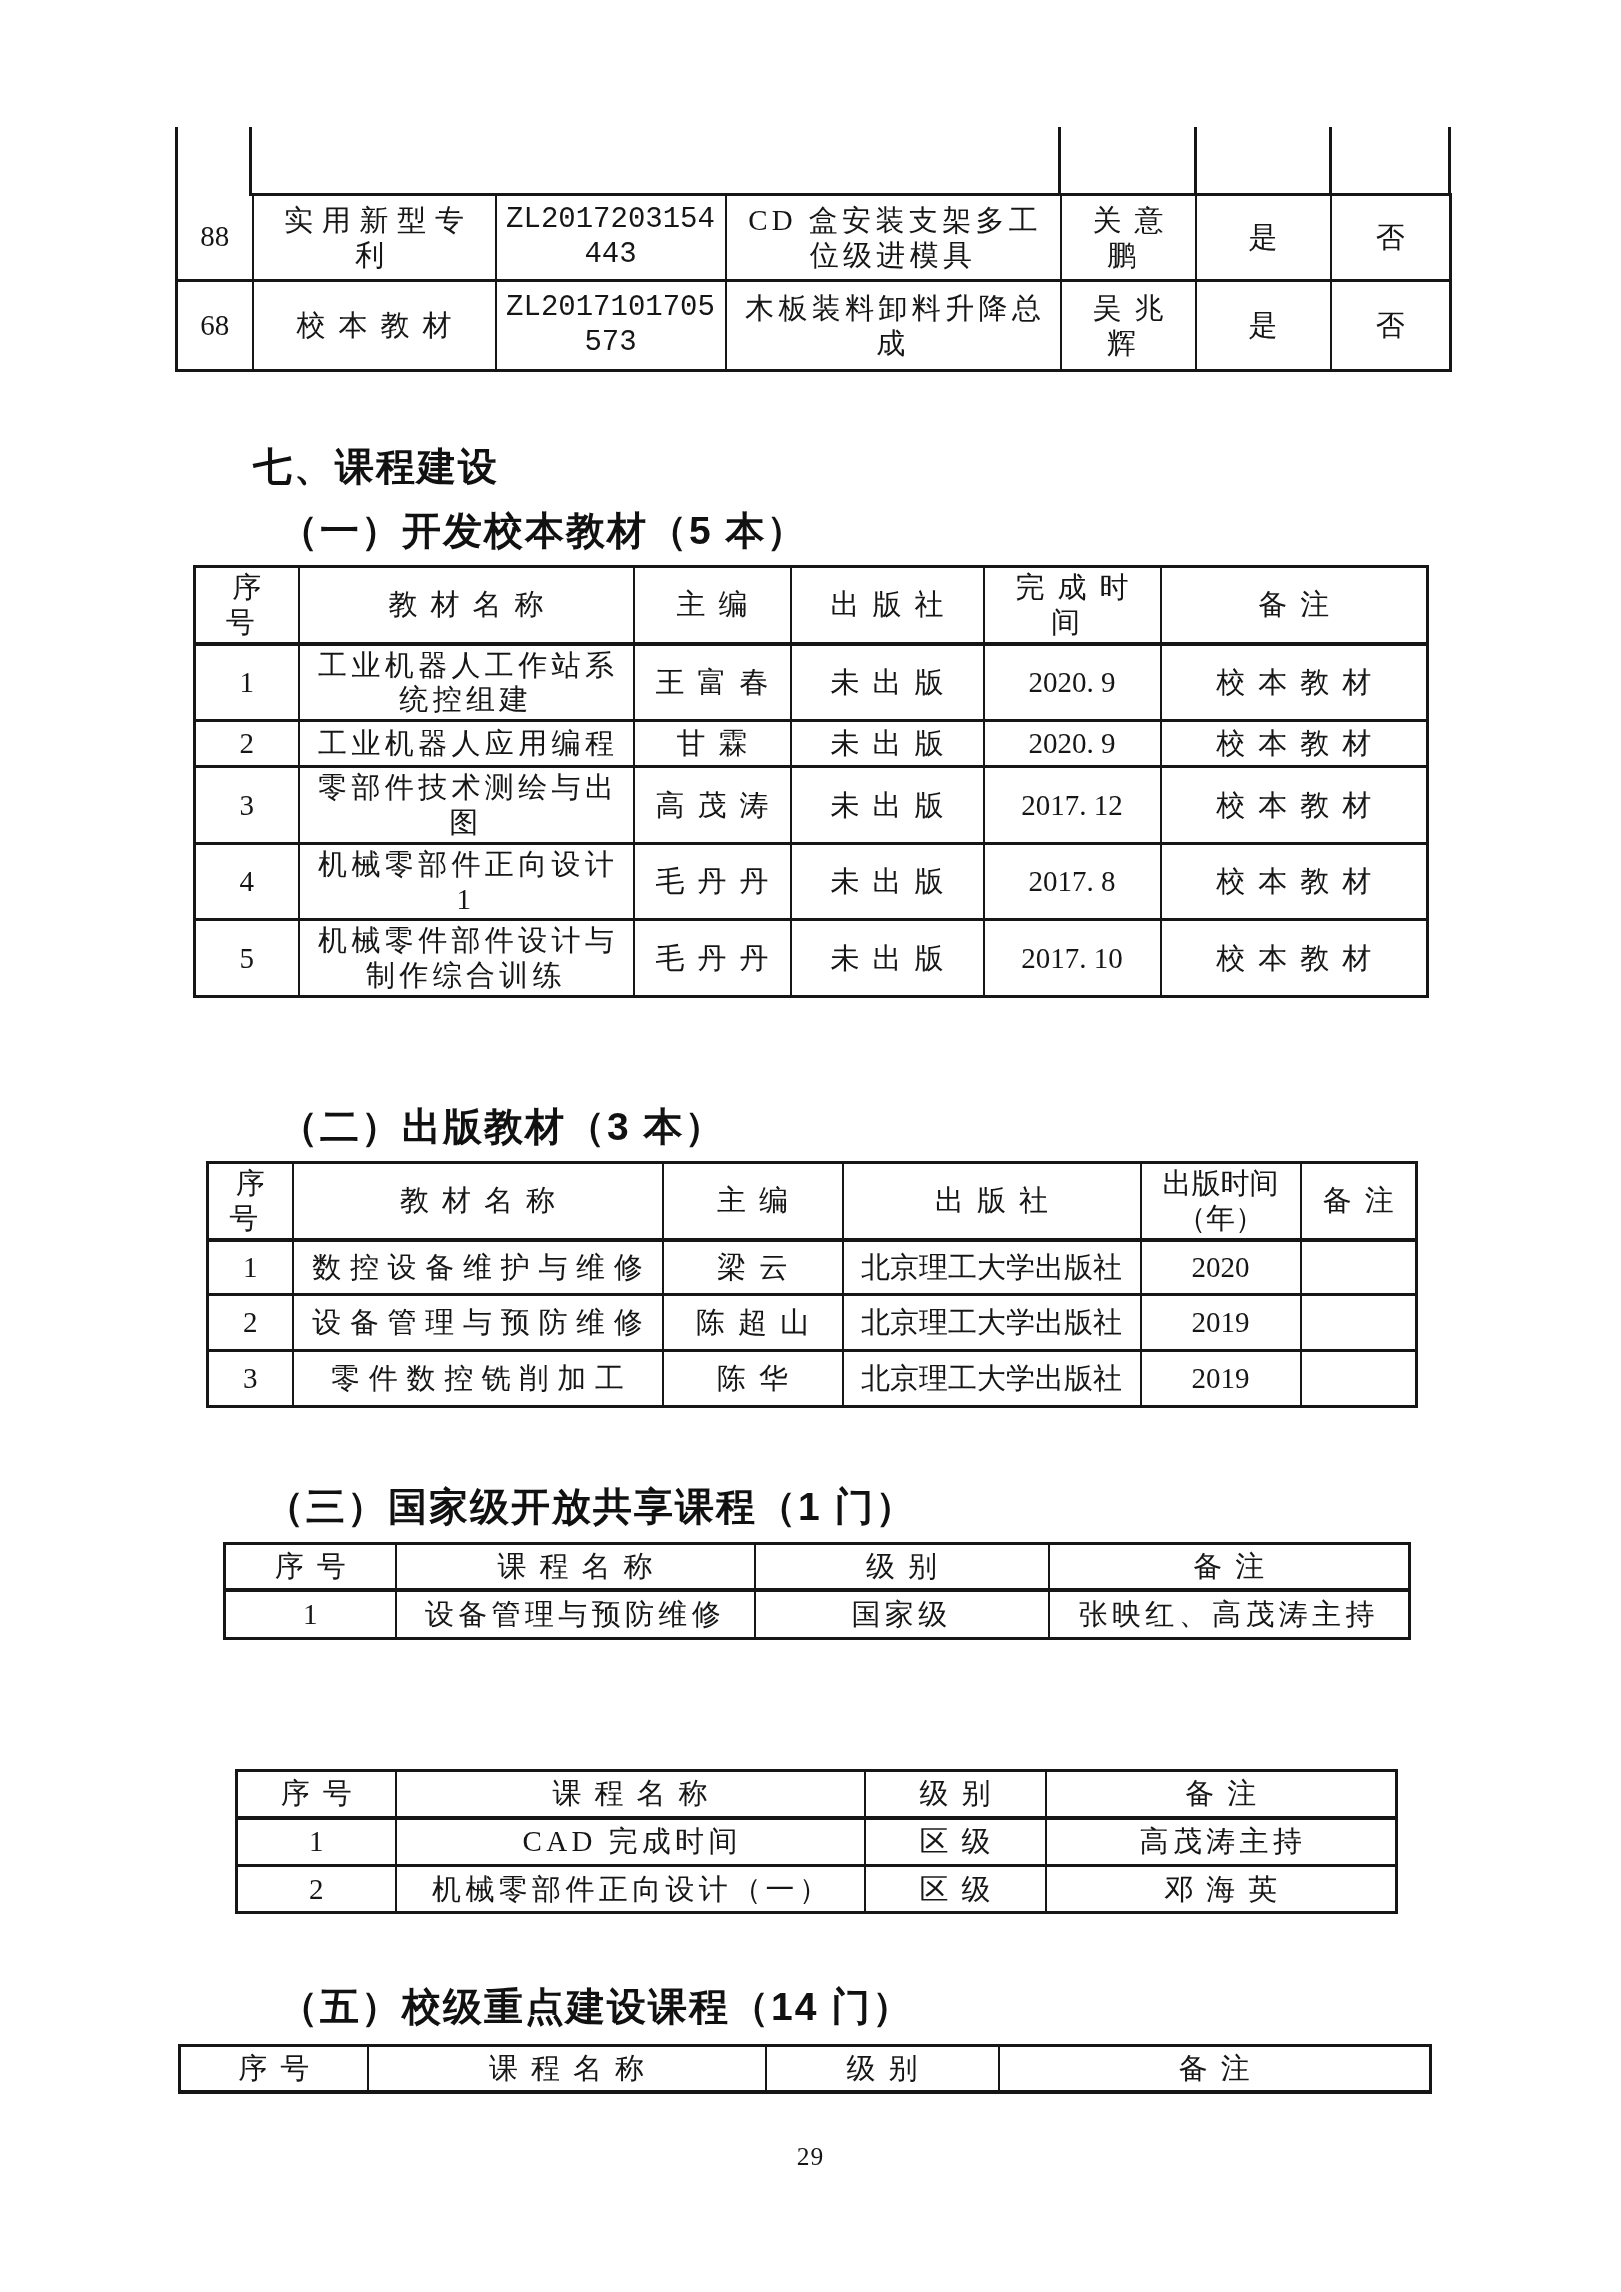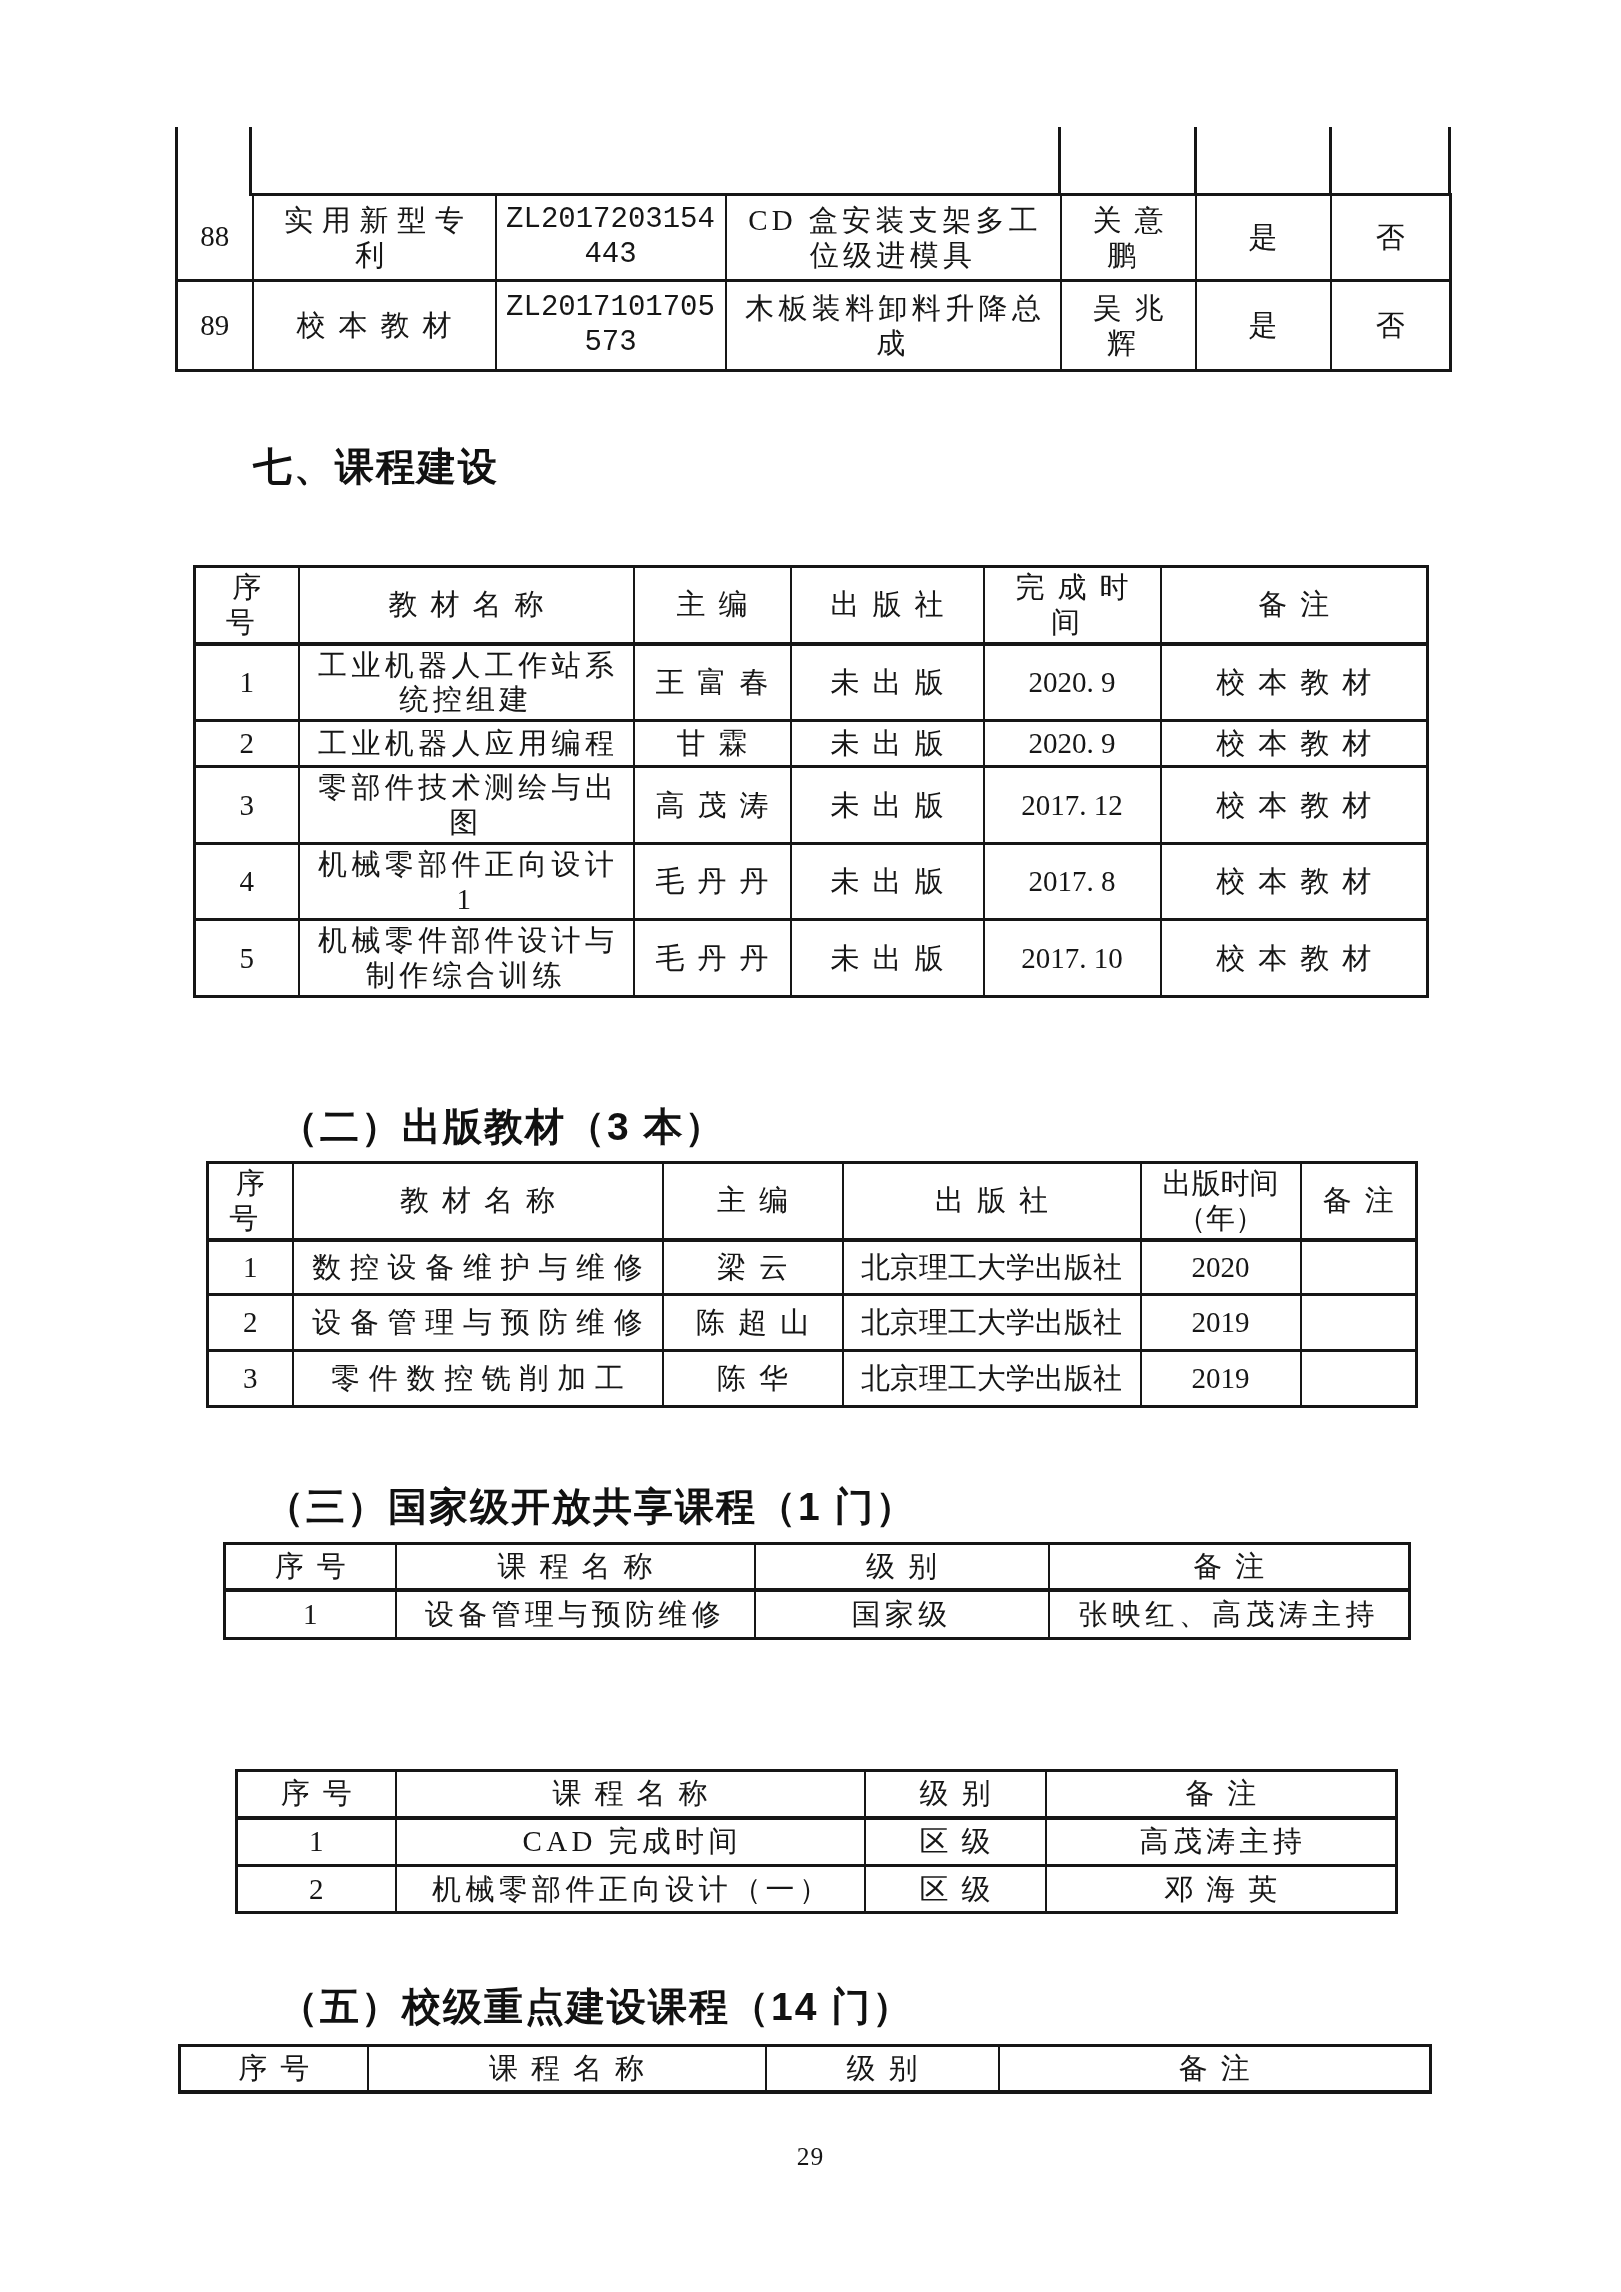--- a/index.html
+++ b/index.html
@@ -70,35 +70,36 @@
       <tr style="height:86px">
         <td class="num open-top">88</td>
         <td class="m2">实用新型专利</td>
         <td class="breakall">ZL2017203154443</td>
         <td class="m">CD 盒安装支架多工位级进模具</td>
         <td class="w">关意鹏</td>
         <td class="w">是</td>
         <td class="w">否</td>
       </tr>
       <tr style="height:90px">
-        <td class="num">89</td>
+        <td class="num">68</td>
         <td class="w">校本教材</td>
         <td class="breakall">ZL2017101705573</td>
         <td class="m">木板装料卸料升降总成</td>
         <td class="w">吴兆辉</td>
         <td class="w">是</td>
         <td class="w">否</td>
       </tr>
     </tbody>
   </table>
 
   <div style="position:absolute;left:179px;top:191px;width:68px;height:7.8px;background:#fff"></div>
 
   <div class="heading" style="left:253px;top:446px">七、课程建设</div>
 
+  <div class="heading" style="left:279px;top:510px">（一）开发校本教材（5 本）</div>
 
   <table class="doc-table" style="left:193px;top:565px;width:1233px">
     <colgroup>
       <col style="width:104px">
         <col style="width:335px">
         <col style="width:157px">
       <col style="width:193px">
         <col style="width:177px">
         <col style="width:267px">
     </colgroup>

